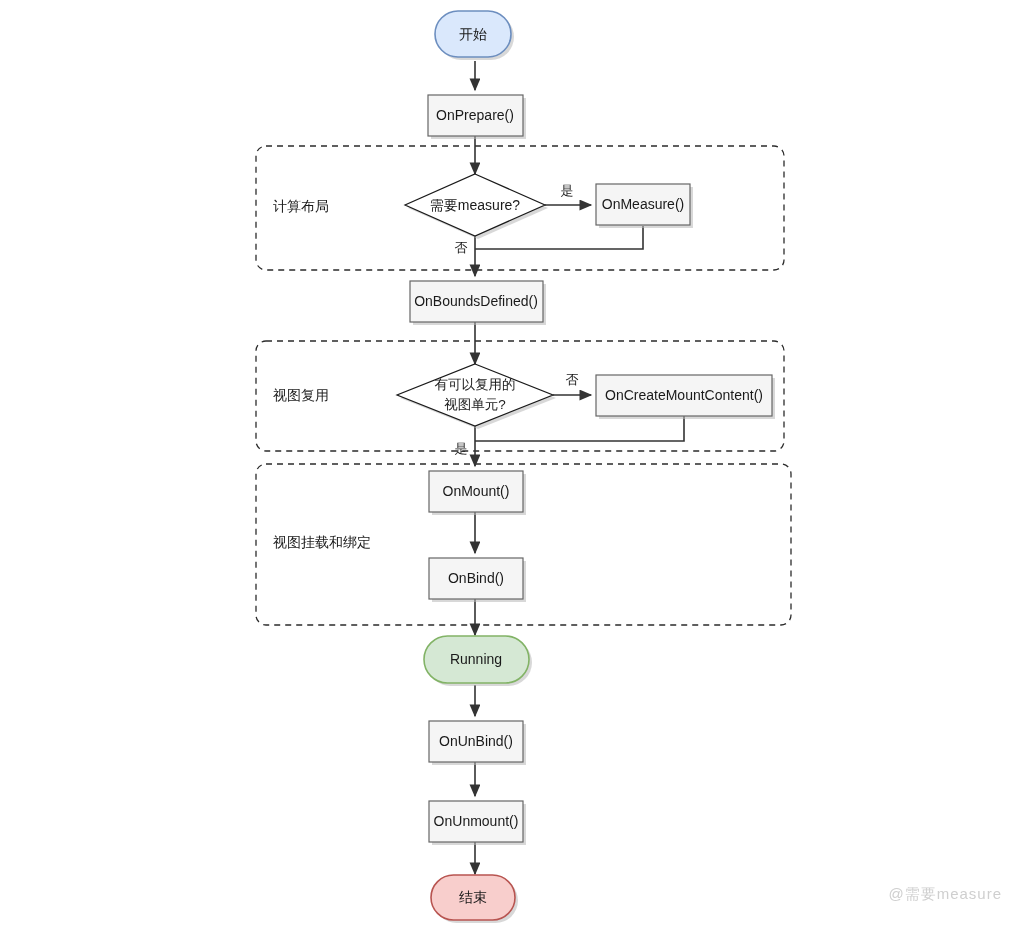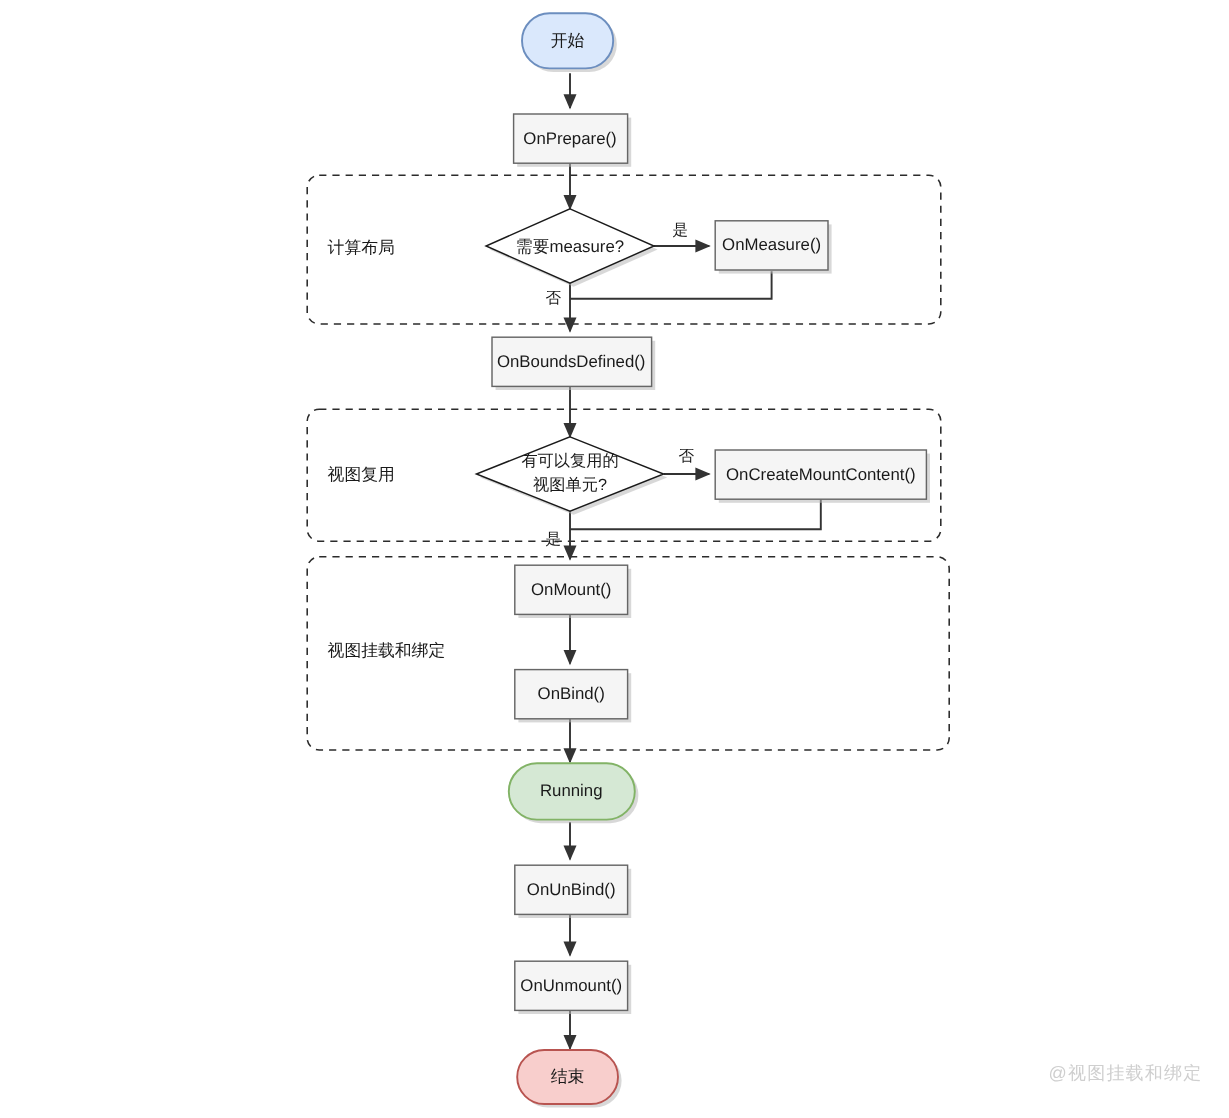--- a/index.html
+++ b/index.html
@@ -239,14 +239,14 @@
 
     <g>
       <text class="edge-label" x="567" y="192">是</text>
       <text class="edge-label" x="461" y="249">否</text>
       <text class="edge-label" x="572" y="381">否</text>
       <text class="edge-label" x="461" y="450">是</text>
     </g>
 
   </svg>
 
-  <div class="watermark">@视图挂载和绑定</div>
+  <div class="watermark">@需要measure</div>
 </div>
 
 </body></html>

